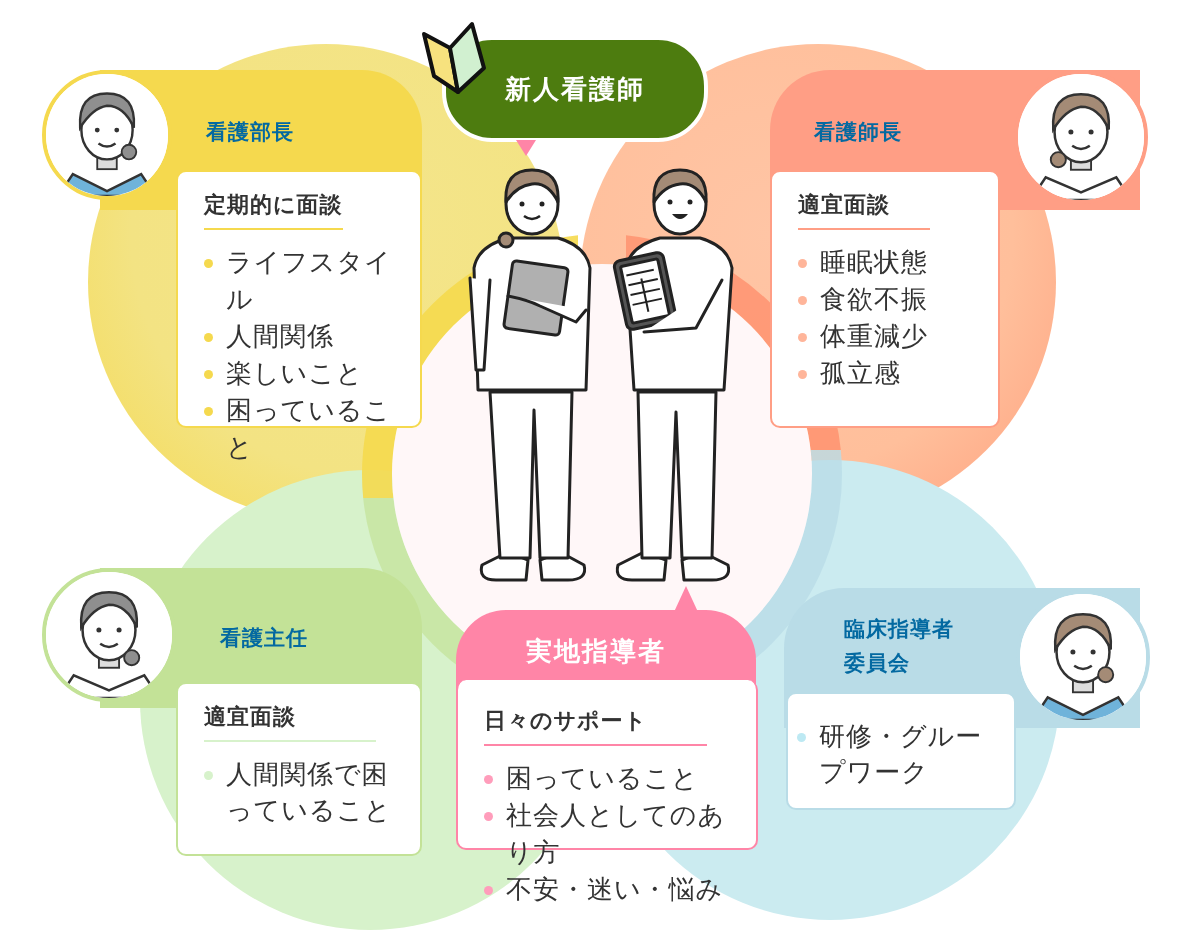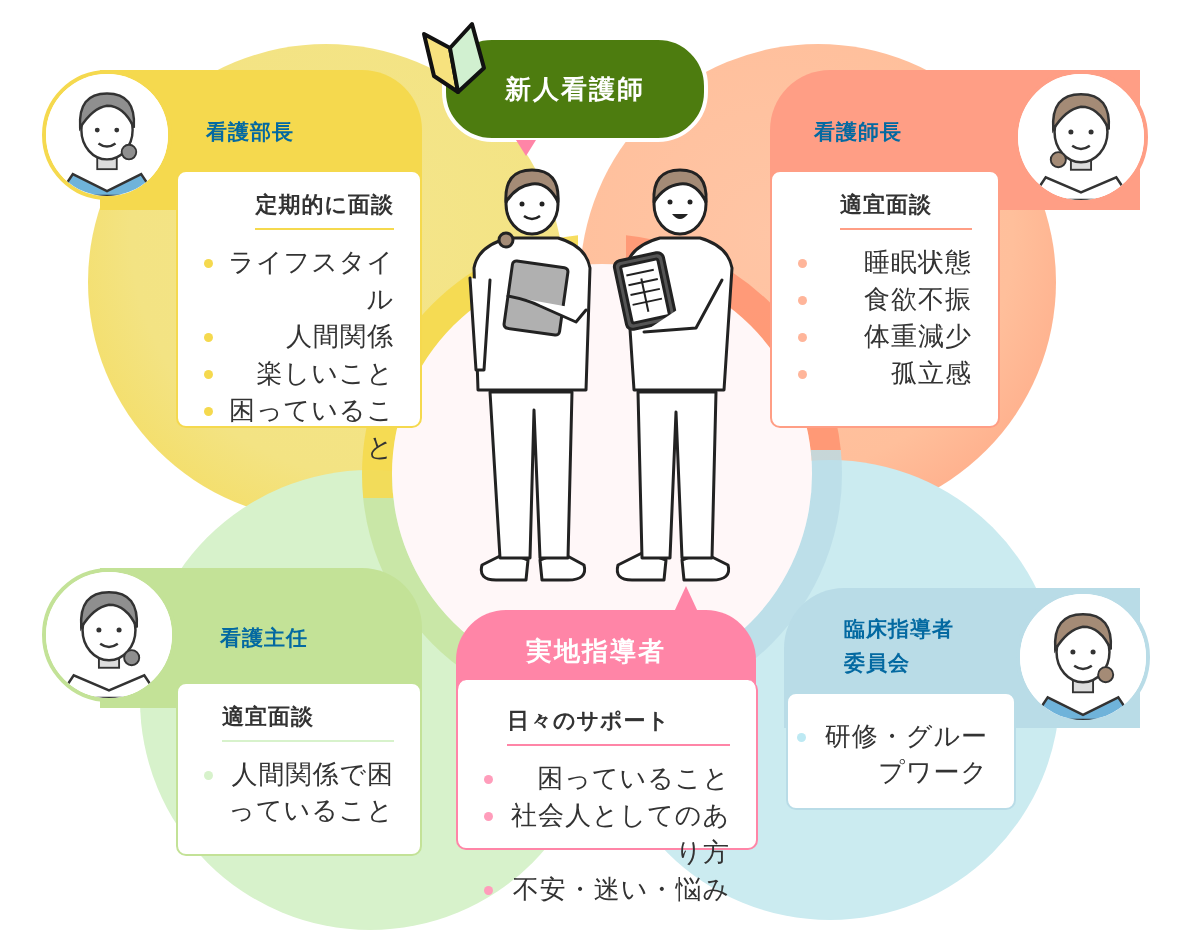--- a/index.html
+++ b/index.html
@@ -6,21 +6,21 @@
   html, body { width: 1200px; height: 930px; background: #ffffff; overflow: hidden; }
   body { position: relative; font-family: "DejaVu Sans", "Liberation Sans", sans-serif; color: #333333; }
 
   .circle { position: absolute; border-radius: 50%; }
   .c-yellow { left: 88px; top: 44px; width: 476px; height: 476px; background: radial-gradient(circle at 60% 40%, #f4e58a 0%, #f3e383 60%, #f5d94e 100%); }
   .c-orange { left: 580px; top: 44px; width: 476px; height: 476px; background: radial-gradient(circle at 40% 40%, #ffc5a5 0%, #ffbf9b 60%, #ff9e7c 100%); }
   .c-green { left: 140px; top: 470px; width: 460px; height: 460px; background: #d7f2cb; }
   .c-blue { left: 600px; top: 460px; width: 460px; height: 460px; background: #cbebf0; }
 
   .header-tab { position: absolute; border-radius: 60px 60px 0 0; }
-  .panel { position: absolute; background: #ffffff; border-radius: 10px; padding: 18px 26px; text-align: right; }
+  .panel { position: absolute; background: #ffffff; border-radius: 10px; padding: 18px 26px; }
   .panel-title { font-size: 22px; font-weight: bold; letter-spacing: 1px; padding-bottom: 8px; display: inline-block; }
   .panel ul { list-style: none; margin-top: 14px; }
   .panel li { font-size: 26px; line-height: 37px; position: relative; padding-left: 22px; letter-spacing: 1px; }
   .panel li::before { content: ""; position: absolute; left: 0; top: 15px; width: 9px; height: 9px; border-radius: 50%; background: var(--dot); }
 
   .role-title { position: absolute; font-size: 21px; font-weight: bold; letter-spacing: 1px; color: #0369a1; }
 
   .avatar { position: absolute; width: 116px; height: 116px; border-radius: 50%; background: #ffffff; overflow: hidden; }
   .avatar svg { width: 100%; height: 100%; }
 

